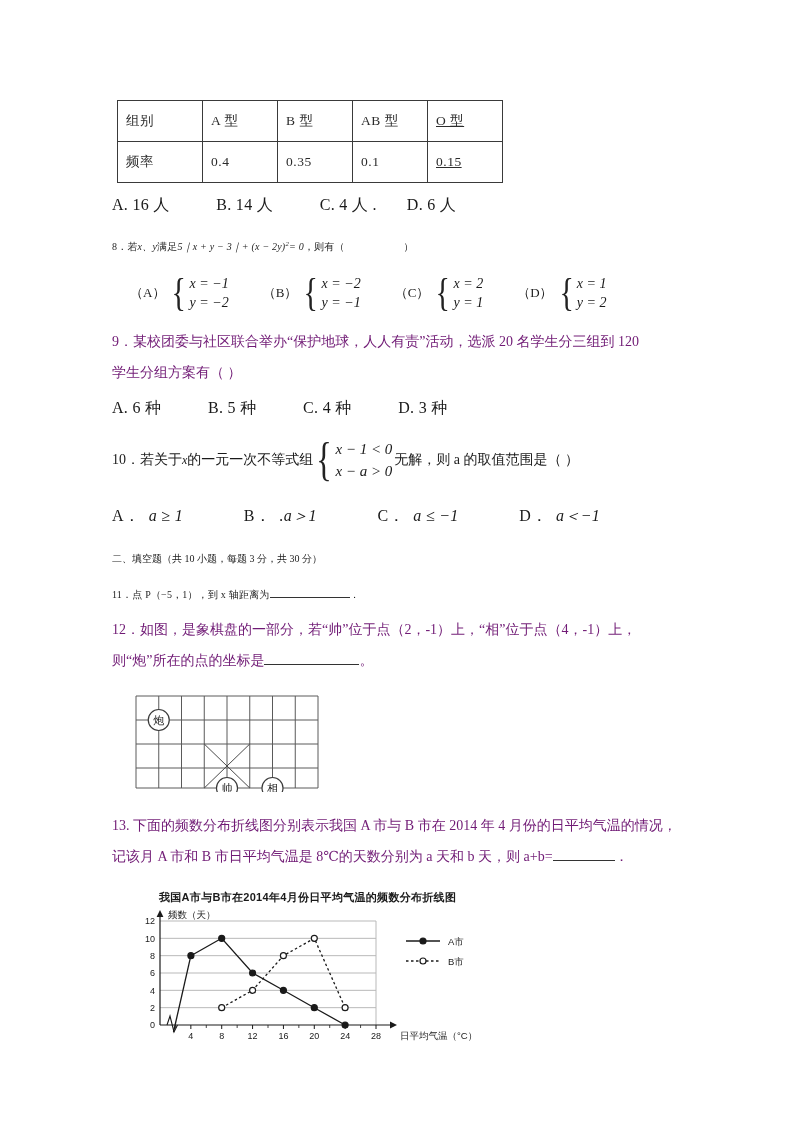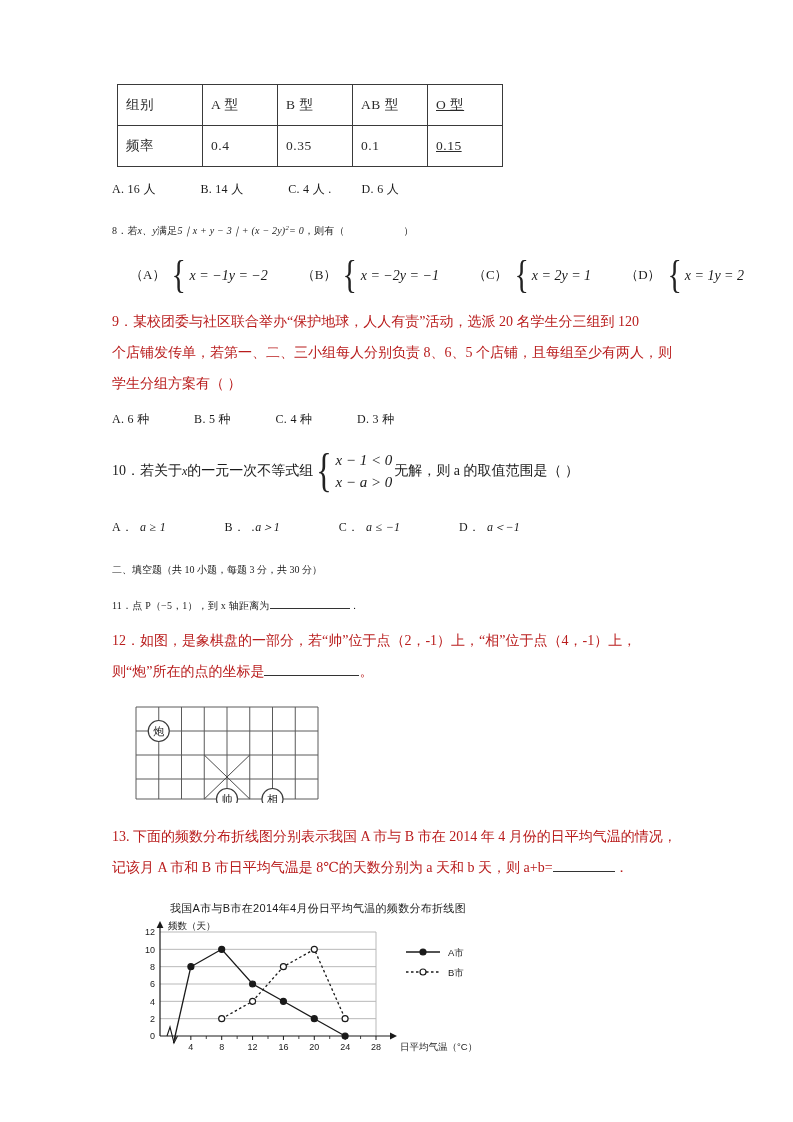--- a/index.html
+++ b/index.html
@@ -10,21 +10,21 @@
   body {
     width: 793px;
     height: 1122px;
     font-family: "Liberation Serif", "DejaVu Serif", serif;
     color: #1a1a1a;
     position: relative;
     overflow: hidden;
   }
   .page {
     position: absolute;
-    left: 0; top: 0;
+    left: 0; top: 16px;
     width: 793px;
     height: 1002px;
   }
   .content {
     position: absolute;
     left: 112px;
     top: 84px;
     width: 580px;
   }
 
@@ -51,33 +51,33 @@
 
   
   .qline {
     font-size: 10px;
     line-height: 30px;
     margin-top: 10px;
     color: #1d1d1d;
     letter-spacing: 0.2px;
   }
   .opts {
-    font-size: 12px;
+    font-size: 16px;
     line-height: 28px;
     letter-spacing: 0.3px;
   }
   .opts span { display: inline-block; }
   .sp1 { width: 38px; }
   .sp2 { width: 30px; }
 
   .qtext {
     font-size: 14px;
     line-height: 31px;
     text-align: justify;
-    color: #b91c1c;
+    color: #701a75;
   }
 
   
   .mi { font-family: "Liberation Serif", serif; font-style: italic; }
   .sup { font-size: 0.68em; vertical-align: super; }
 
   
   .eqrow {
     display: flex;
     align-items: center;
@@ -94,21 +94,21 @@
   .brace {
     font-size: 40px;
     line-height: 34px;
     font-weight: 300;
     transform: scaleX(0.75);
     margin-right: 1px;
     color: #222;
   }
   .eqlines {
     display: flex;
-    flex-direction: row;
+    flex-direction: column;
     line-height: 19px;
     font-size: 14px;
   }
   .eqlines span { white-space: nowrap; }
 
   
   .q10row {
     display: flex;
     align-items: center;
     margin-top: 16px;
@@ -151,22 +151,22 @@
     margin-left: 20px;
   }
 
   
   .chart-wrap {
     margin-top: 18px;
     margin-left: 12px;
   }
   .chart-title {
     font-size: 11px;
-    font-weight: normal;
-    margin-left: 46px;
+    font-weight: bold;
+    margin-left: 35px;
     margin-bottom: 2px;
     letter-spacing: 0.3px;
     font-family: "Liberation Sans", sans-serif;
     color: #1a1a1a;
   }
 </style>
 </head>
 <body>
 
 <div class="page">
@@ -236,21 +236,20 @@
       <span class="brace">{</span>
       <span class="eqlines">
         <span class="mi">x = 1</span>
         <span class="mi">y = 2</span>
       </span>
     </div>
   </div>
 
   <div class="qtext" style="margin-top:14px;">
     <div>9．某校团委与社区联合举办“保护地球，人人有责”活动，选派 20 名学生分三组到 120</div>
-    <div>个店铺发传单，若第一、二、三小组每人分别负责 8、6、5 个店铺，且每组至少有两人，则</div>
     <div>学生分组方案有（  ）</div>
   </div>
   <div class="opts" style="margin-top:6px;">
     <span>A. 6 种</span>
     <span class="sp1"></span>
     <span>B. 5 种</span>
     <span class="sp1"></span>
     <span>C. 4 种</span>
     <span class="sp1"></span>
     <span>D. 3 种</span>

